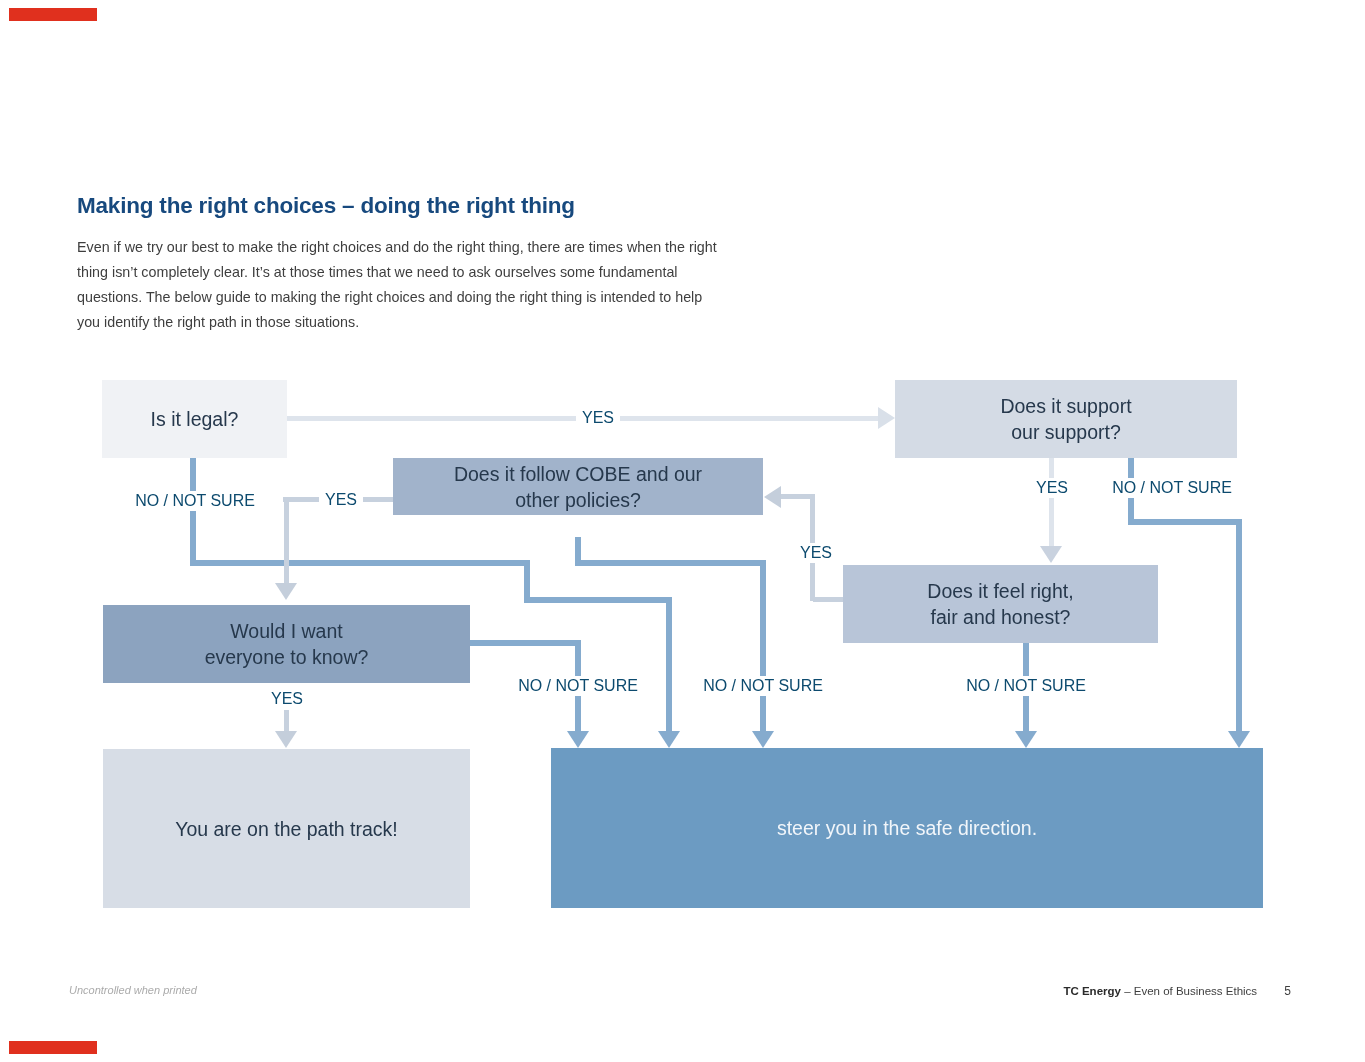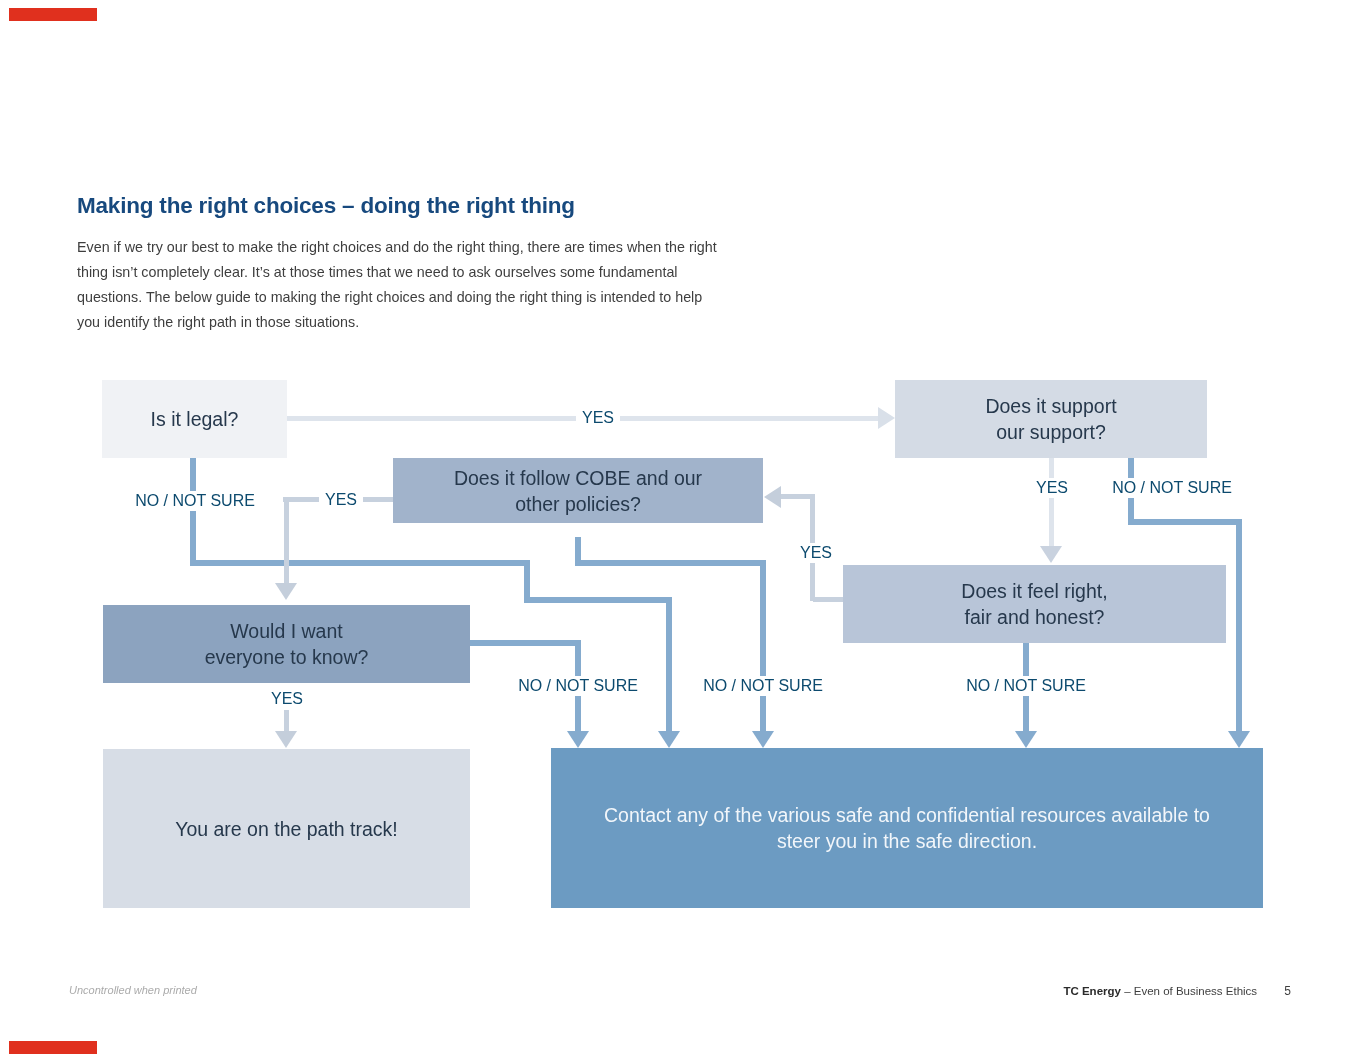--- a/index.html
+++ b/index.html
@@ -15,23 +15,23 @@
   }
   #intro{
     position:absolute;left:77px;top:235px;width:650px;font-size:14.3px;line-height:25px;color:#3E3E3E;
   }
   .box{
     position:absolute;display:flex;flex-direction:column;justify-content:center;align-items:center;
     text-align:center;color:#26384C;z-index:3;font-size:19.5px;line-height:26px;
   }
   .box span{display:block;}
   #box-legal   {left:102px;top:380px;width:185px;height:78px;background:#F0F2F5;}
-  #box-values  {left:895px;top:380px;width:312px;height:78px;background:#D4DBE5;justify-content:center;}
-  #box-cobe    {left:393px;top:458px;width:370px;height:65px;background:#A1B3CB;}
-  #box-feel    {left:843px;top:565px;width:383px;height:78px;background:#B8C5D8;}
+  #box-values  {left:895px;top:380px;width:342px;height:78px;background:#D4DBE5;justify-content:center;}
+  #box-cobe    {left:393px;top:458px;width:370px;height:57px;background:#A1B3CB;}
+  #box-feel    {left:843px;top:565px;width:315px;height:78px;background:#B8C5D8;}
   #box-know    {left:103px;top:605px;width:367px;height:78px;background:#8CA3BF;}
   #box-track   {left:103px;top:749px;width:367px;height:159px;background:#D7DDE6;}
   #box-contact {left:551px;top:748px;width:712px;height:160px;background:#6C9BC2;color:#F2F6FA;}
   .ln{position:absolute;z-index:1;}
   .blue {background:#85ABCE;}
   .gray {background:#C7D1DE;}
   .light{background:#DEE4EC;}
   .lbl{
     position:absolute;z-index:2;transform:translateX(-50%);background:#ffffff;
     padding:1px 6px;font-size:16px;color:#0c4a6e;white-space:nowrap;
@@ -131,21 +131,20 @@
     <span>fair and honest?</span>
   </div>
   <div class="box" id="box-know">
     <span>Would I want</span>
     <span>everyone to know?</span>
   </div>
   <div class="box" id="box-track">
     <span>You are on the path track!</span>
   </div>
   <div class="box" id="box-contact">
-    <span>Contact any of the various safe and confidential resources available to</span>
     <span>steer you in the safe direction.</span>
   </div>
 
   <div id="footer-left">Uncontrolled when printed</div>
   <div id="footer-right">
     <span class="brand">TC Energy</span>
     <span>– Even of Business Ethics</span>
     <span class="pagenum">5</span>
   </div>
 

